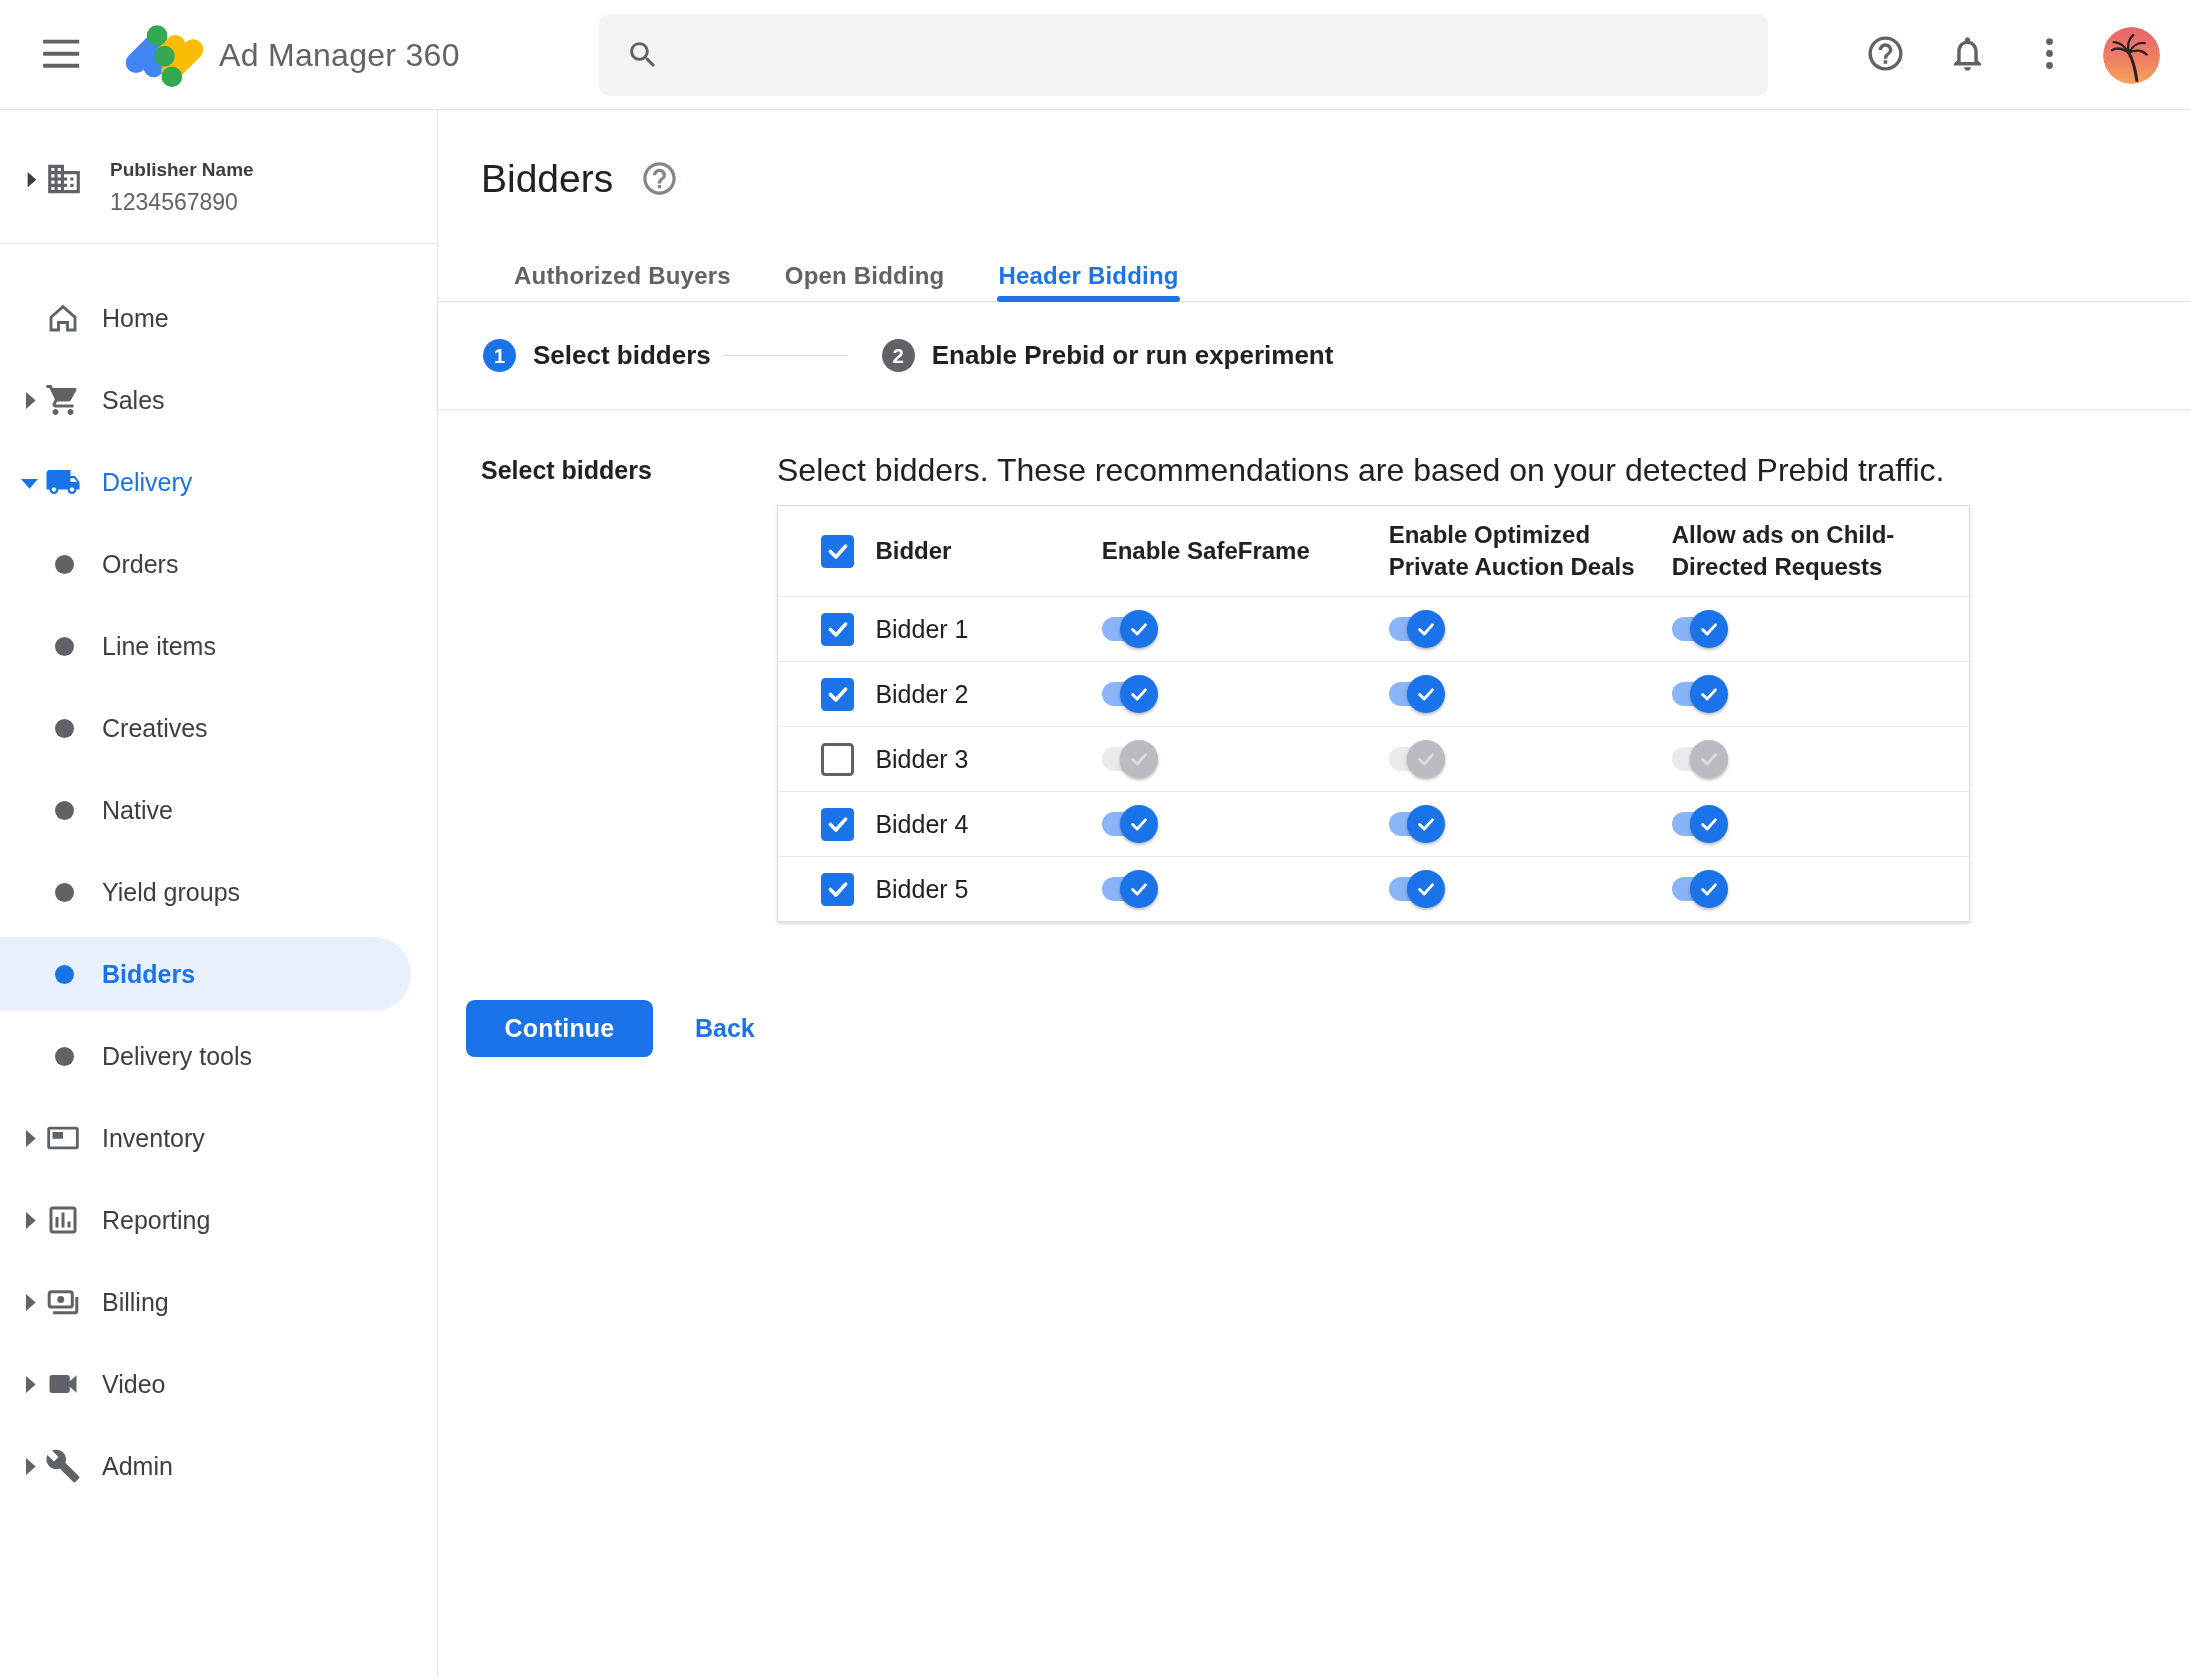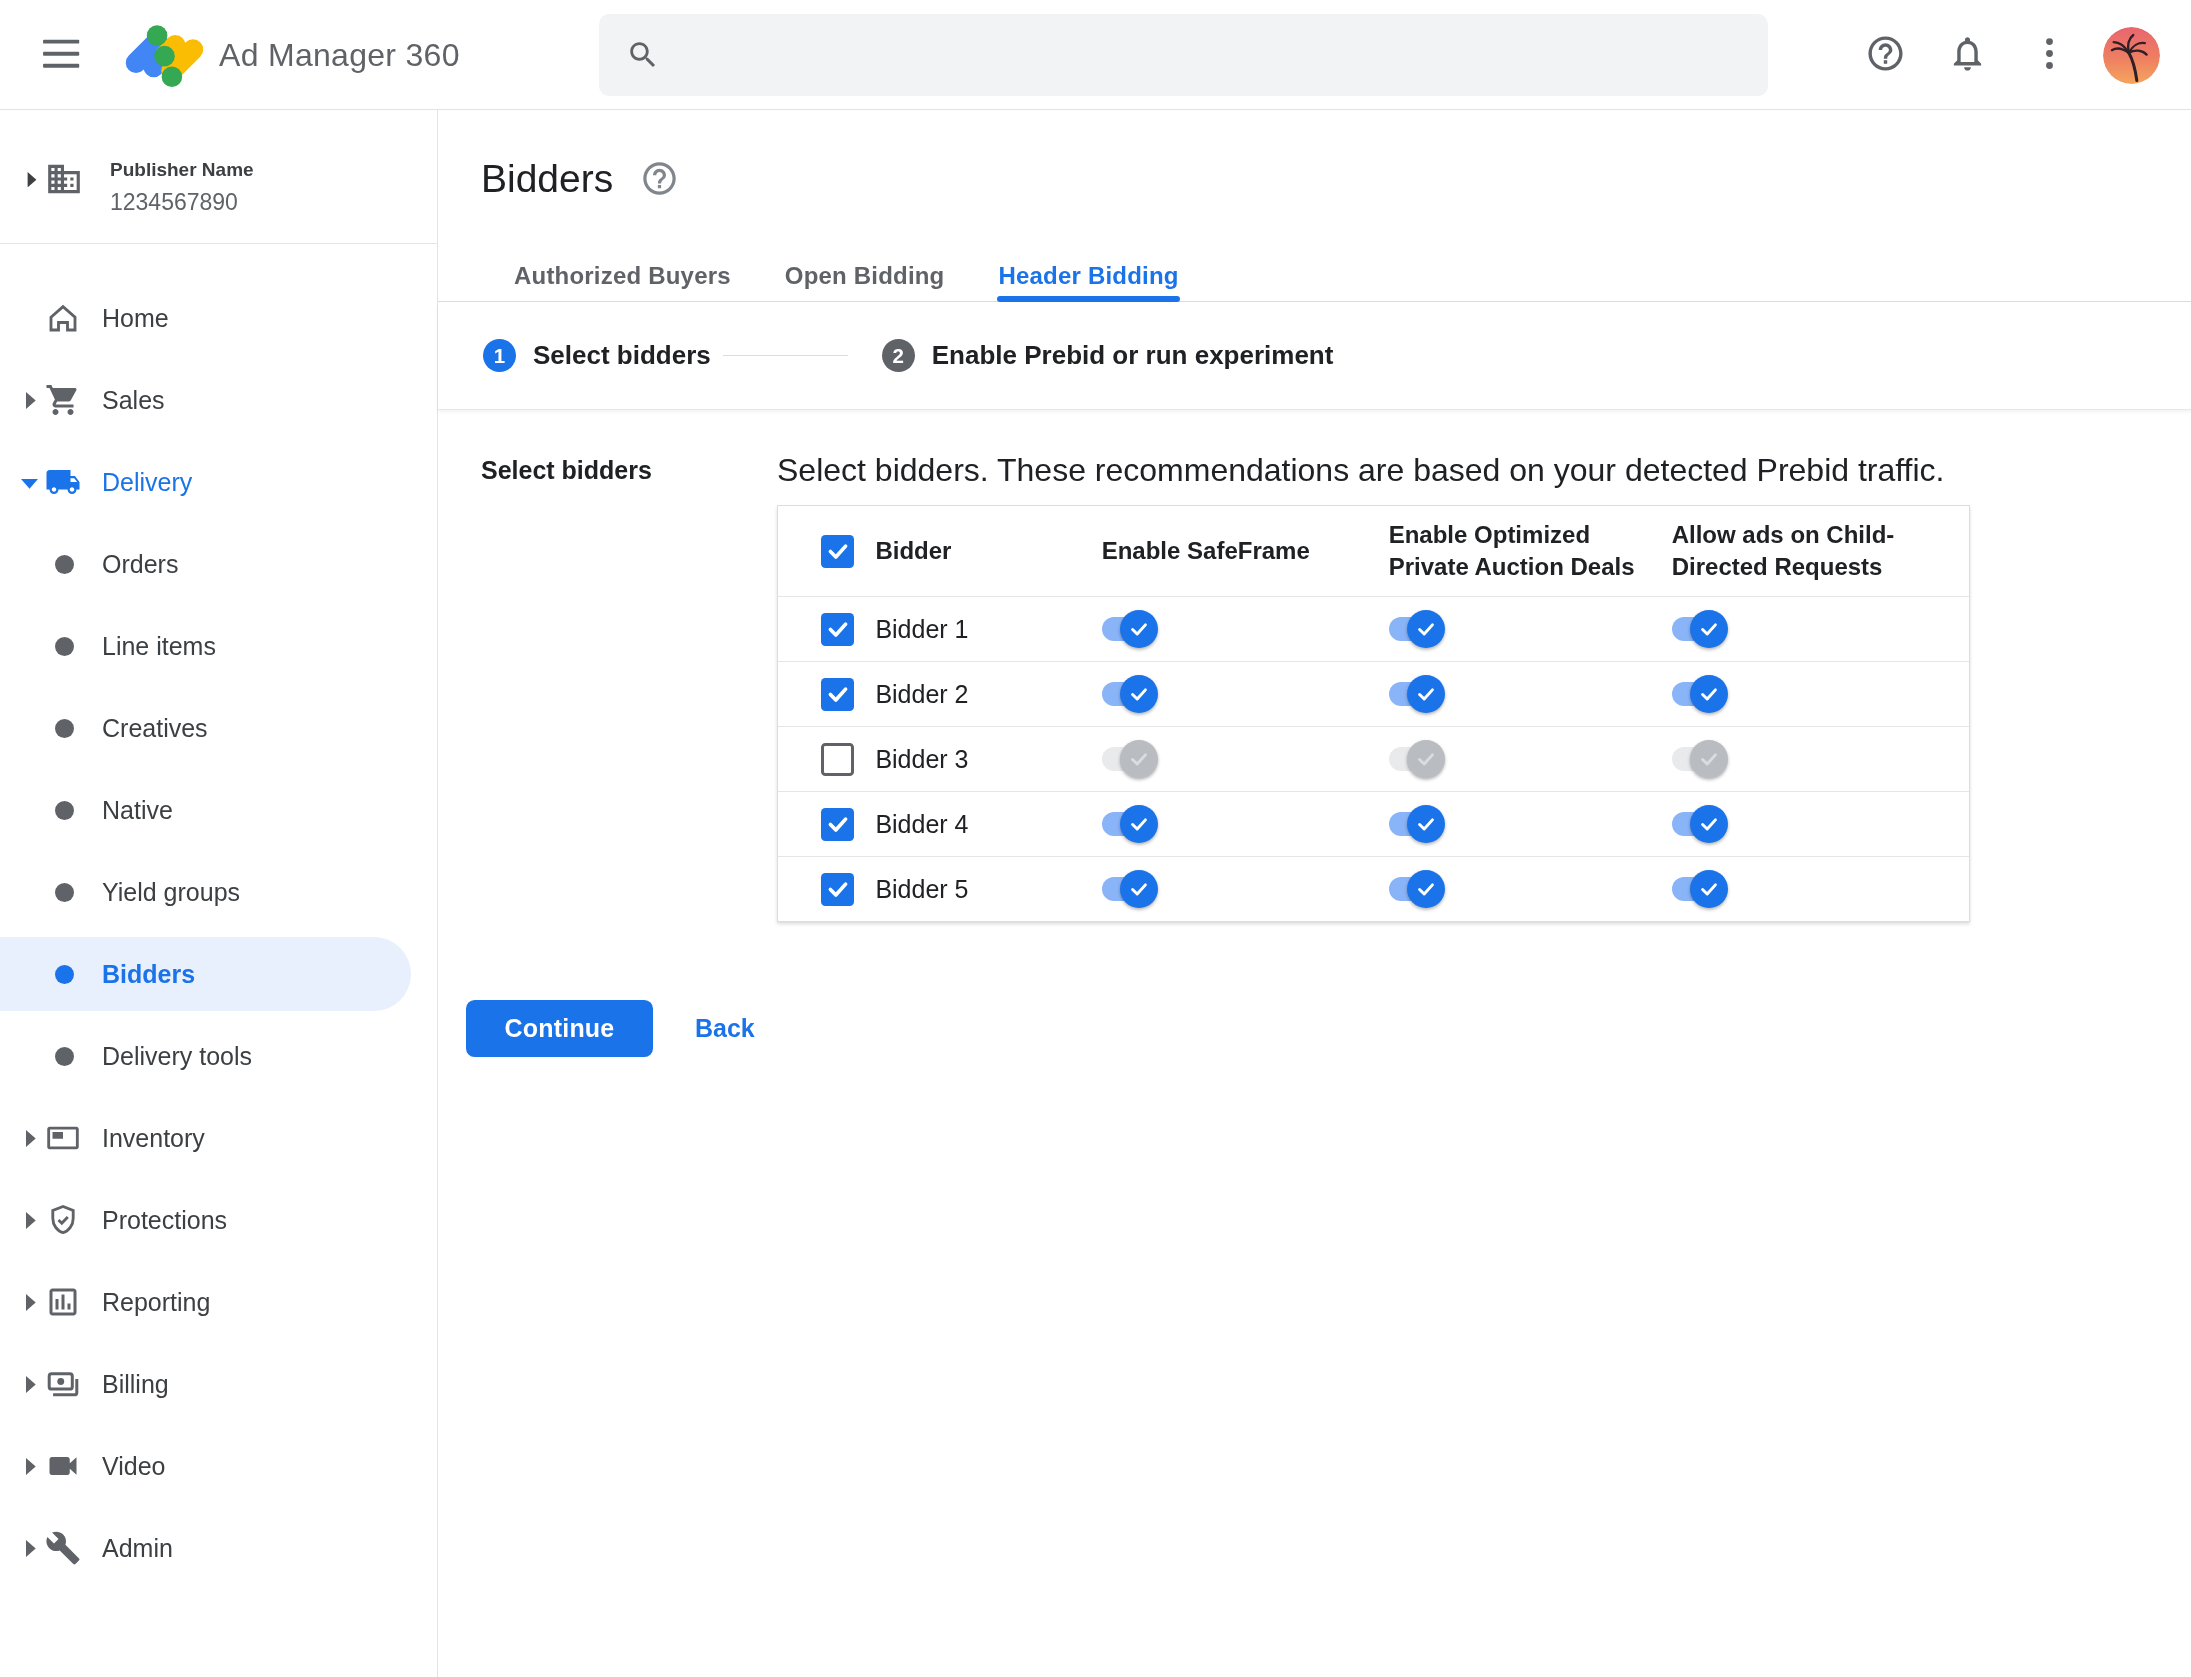--- a/index.html
+++ b/index.html
@@ -259,30 +259,20 @@
               <path fill="currentColor" d="M21 4.5H3c-.8 0-1.5.7-1.5 1.5v12c0 .8.7 1.5 1.5 1.5h18c.8 0 1.5-.7 1.5-1.5V6c0-.8-.7-1.5-1.5-1.5zm-.4 13.2H3.4V6.3h17.2v11.4z"></path>
               <rect x="5" y="8" width="7" height="4.5" fill="currentColor"></rect>
             </svg></span>
           <span class="nav-label">Inventory</span>
         </div>
         <div class="nav-item normal">
           <span class="nav-arrow"><svg viewBox="0 0 10 14" width="13.7" height="17">
               <polygon points="1,0 9,7 1,14" fill="currentColor"></polygon>
             </svg></span>
           <span class="nav-icon"><svg viewBox="0 0 24 24" width="36" height="36">
-              <path fill="none" stroke="currentColor" stroke-width="1.9" d="M12 3 5.2 5.6v5.2c0 4.5 2.9 8.7 6.8 9.6 3.9-.9 6.8-5.1 6.8-9.6V5.6L12 3z"></path>
-              <polyline points="9,12 11.2,14.2 15.2,10" fill="none" stroke="currentColor" stroke-width="1.9"></polyline>
-            </svg></span>
-          <span class="nav-label">Protections</span>
-        </div>
-        <div class="nav-item normal">
-          <span class="nav-arrow"><svg viewBox="0 0 10 14" width="13.7" height="17">
-              <polygon points="1,0 9,7 1,14" fill="currentColor"></polygon>
-            </svg></span>
-          <span class="nav-icon"><svg viewBox="0 0 24 24" width="36" height="36">
               <path fill="currentColor" d="M19 3H5c-1.1 0-2 .9-2 2v14c0 1.1.9 2 2 2h14c1.1 0 2-.9 2-2V5c0-1.1-.9-2-2-2zm0 16H5V5h14v14zM7 10h2v7H7zm4-3h2v10h-2zm4 6h2v4h-2z"></path>
             </svg></span>
           <span class="nav-label">Reporting</span>
         </div>
         <div class="nav-item normal">
           <span class="nav-arrow"><svg viewBox="0 0 10 14" width="13.7" height="17">
               <polygon points="1,0 9,7 1,14" fill="currentColor"></polygon>
             </svg></span>
           <span class="nav-icon"><svg viewBox="0 0 24 24" width="36" height="36">
               <rect x="2.8" y="5.2" width="15.4" height="10.2" rx="1.6" fill="none" stroke="currentColor" stroke-width="2"></rect>

